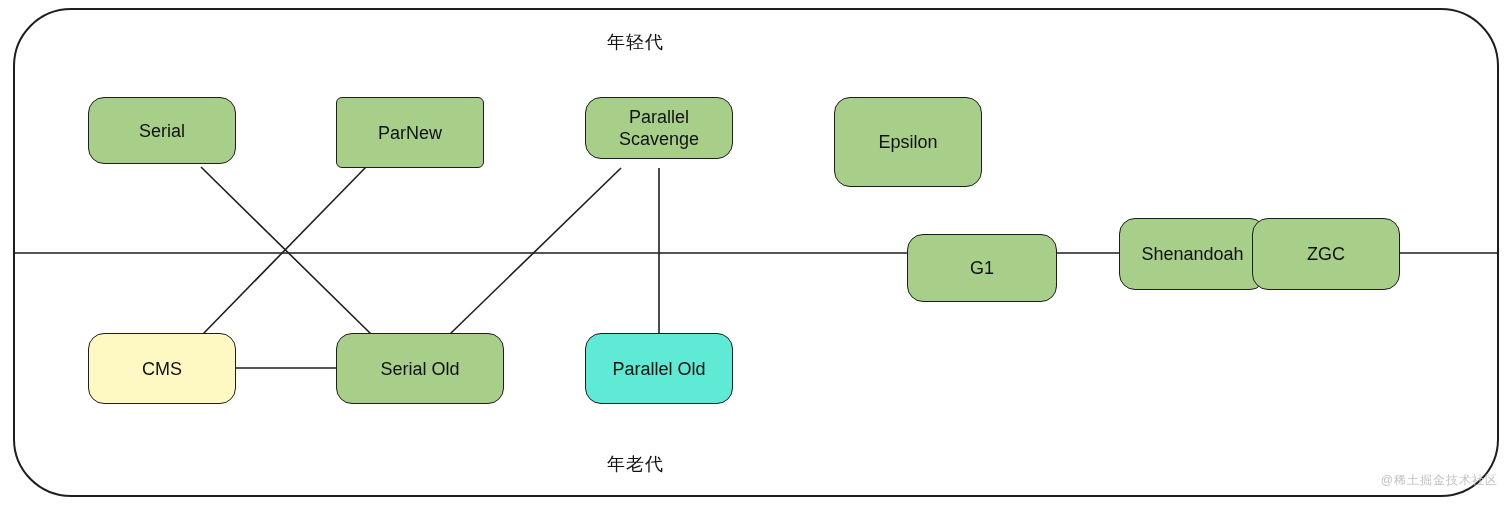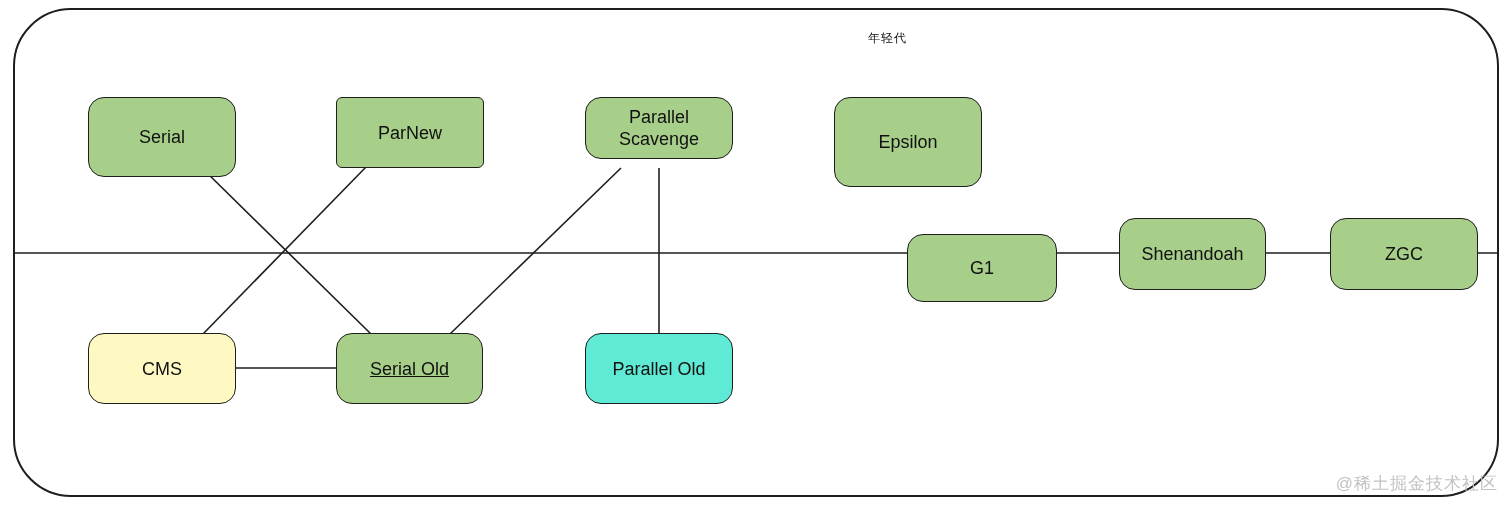--- a/index.html
+++ b/index.html
@@ -29,22 +29,22 @@
   svg.edges {
     position: absolute;
     left: 0;
     top: 0;
     width: 1512px;
     height: 509px;
   }
   .region-label {
     position: absolute;
     width: 300px;
-    text-align: right;
-    font-size: 12px;
+    text-align: left;
+    font-size: 18px;
     color: #111111;
     letter-spacing: 1px;
   }
   .region-label.young { left: 607px; top: 30px; }
   .region-label.old   { left: 607px; top: 452px; }
   .node {
     position: absolute;
     background: #a7cf8a;
     border: 1.6px solid #1e1e1e;
     border-radius: 16px;
@@ -55,21 +55,21 @@
     text-align: center;
     font-size: 18px;
     line-height: 22px;
     color: #111111;
     padding: 0 16px;
   }
   .watermark {
     position: absolute;
     right: 14px;
     top: 472px;
-    font-size: 17px;
+    font-size: 12px;
     letter-spacing: 1px;
     color: #c2c2c2;
   }
 </style>
 </head>
 <body>
 
 <div class="canvas">
 
   <div class="outer-frame"></div>
@@ -79,48 +79,49 @@
       <line x1="201" y1="167" x2="371" y2="334" stroke="#1e1e1e" stroke-width="1.6"></line>
       <line x1="366" y1="167" x2="203" y2="334" stroke="#1e1e1e" stroke-width="1.6"></line>
       <line x1="621" y1="168" x2="450" y2="334" stroke="#1e1e1e" stroke-width="1.6"></line>
       <line x1="659" y1="168" x2="659" y2="333" stroke="#1e1e1e" stroke-width="1.6"></line>
       <line x1="236" y1="368" x2="336" y2="368" stroke="#1e1e1e" stroke-width="1.6"></line>
     </svg>
 
   <div class="region-label young">年轻代</div>
 
   <div id="nodes-layer">
-      <div class="node" style="left: 88px; top: 97px; width: 148px; height: 80px; background: rgb(167, 207, 138); border-color: rgb(30, 30, 30);">
+      <div class="node" style="left: 88px; top: 97px; width: 148px; height: 67px; background: rgb(167, 207, 138); border-color: rgb(30, 30, 30);">
         <span>Serial</span>
       </div>
       <div class="node" style="left: 336px; top: 97px; width: 148px; height: 71px; background: rgb(167, 207, 138); border-color: rgb(30, 30, 30); border-radius: 6px;">
         <span>ParNew</span>
       </div>
       <div class="node" style="left: 585px; top: 97px; width: 148px; height: 62px; background: rgb(167, 207, 138); border-color: rgb(30, 30, 30);">
         <span>Parallel Scavenge</span>
       </div>
       <div class="node" style="left: 834px; top: 97px; width: 148px; height: 90px; background: rgb(167, 207, 138); border-color: rgb(30, 30, 30);">
         <span>Epsilon</span>
       </div>
       <div class="node" style="left: 907px; top: 234px; width: 150px; height: 68px; background: rgb(167, 207, 138); border-color: rgb(30, 30, 30);">
         <span>G1</span>
       </div>
       <div class="node" style="left: 1119px; top: 218px; width: 147px; height: 72px; background: rgb(167, 207, 138); border-color: rgb(30, 30, 30);">
         <span>Shenandoah</span>
       </div>
-      <div class="node" style="left: 1330px; top: 218px; width: 148px; height: 72px; background: rgb(167, 207, 138); border-color: rgb(30, 30, 30);">
+      <div class="node" style="left: 1252px; top: 218px; width: 148px; height: 72px; background: rgb(167, 207, 138); border-color: rgb(30, 30, 30);">
         <span>ZGC</span>
       </div>
       <div class="node" style="left: 88px; top: 333px; width: 148px; height: 71px; background: #fef9c3; border-color: rgb(30, 30, 30);">
         <span>CMS</span>
       </div>
-      <div class="node" style="left: 336px; top: 333px; width: 147px; height: 71px; background: rgb(167, 207, 138); border-color: rgb(30, 30, 30); text-decoration: underline;">
+      <div class="node" style="left: 336px; top: 333px; width: 168px; height: 71px; background: rgb(167, 207, 138); border-color: rgb(30, 30, 30);">
         <span>Serial Old</span>
       </div>
       <div class="node" style="left: 585px; top: 333px; width: 148px; height: 71px; background: #5eead4; border-color: rgb(30, 30, 30);">
         <span>Parallel Old</span>
       </div>
     </div>
 
+  <div class="region-label old">年老代</div>
 
   <div class="watermark">@稀土掘金技术社区</div>
 
 </div>
 
 </body></html>

